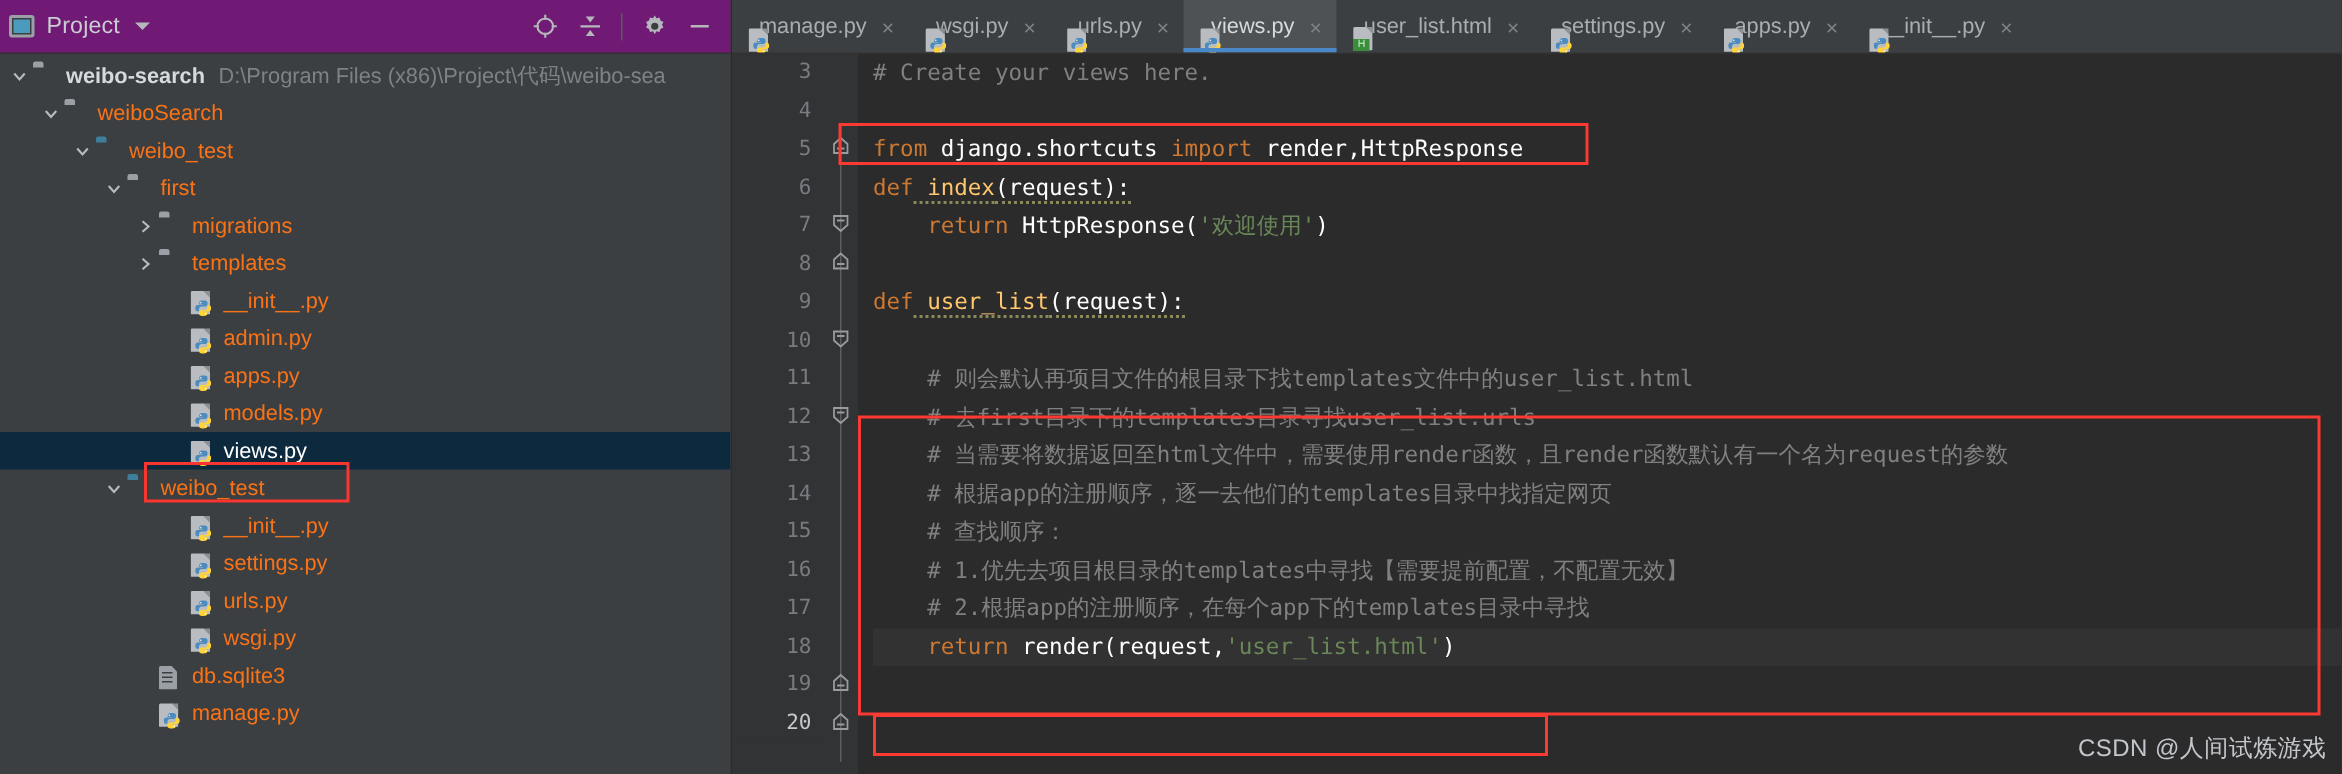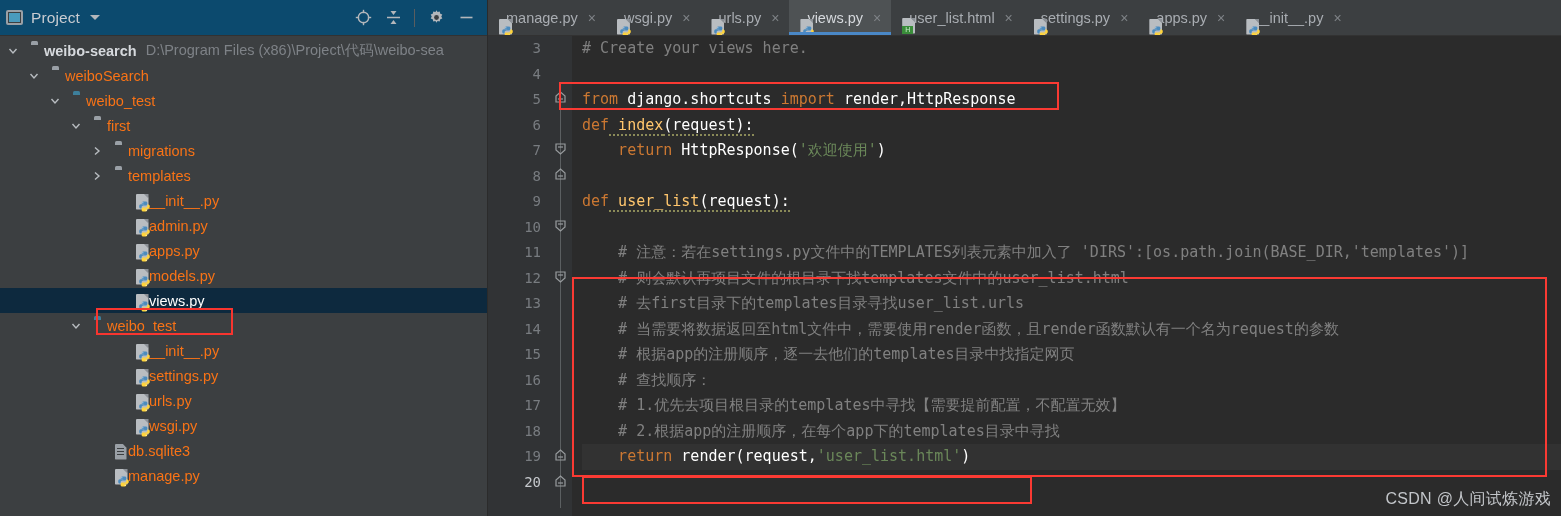--- a/index.html
+++ b/index.html
@@ -14,21 +14,21 @@
   
   .project-panel {
     width: 488px; height: 516px;
     background: #3c3f41;
     display: flex; flex-direction: column;
     flex: 0 0 488px;
     border-right: 1px solid #2b2b2b;
   }
   .panel-header {
     height: 36px; flex: 0 0 36px;
-    background: #0c4a6e;
+    background: #701a75;
     display: flex; align-items: center;
     padding: 0 8px 0 6px;
     border-bottom: 1px solid #323232;
   }
   .panel-title-group { display:flex; align-items:center; gap:8px; }
   .proj-icon {
     width: 17px; height: 15px;
     border: 2px solid #9aa0a6;
     border-radius: 2px;
     background: #3c3f41;
@@ -43,21 +43,21 @@
   .caret-down {
     width:0;height:0;border-left:5px solid transparent;border-right:5px solid transparent;
     border-top:5px solid #b4b7bb; margin-left:2px;
   }
   .panel-tools { margin-left:auto; display:flex; align-items:center; gap:12px; padding-right:4px;}
   .tool-ico { width:18px; height:18px; display:flex; align-items:center; justify-content:center; }
   .tool-ico svg { display:block; }
   .tool-sep { width:1px; height:18px; background:#5a5d5f; }
 
   
-  .tree { flex:1 1 auto; overflow:hidden; padding-top:2px; position:relative; background:#3c3f41;text-align:center; }
+  .tree { flex:1 1 auto; overflow:hidden; padding-top:2px; position:relative; background:#3c3f41; }
   .row {
     height: 25px; display:flex; align-items:center; white-space:nowrap;
     font-size: 14.5px; color:#bfc3c7; position:relative;
   }
   .row .indent { display:inline-block; }
   .arrow {
     width:14px; height:14px; flex:0 0 14px; margin-right:2px;
     display:flex; align-items:center; justify-content:center;
   }
   .arrow.blank { visibility:hidden; }
@@ -566,21 +566,20 @@
 
       <div class="code" id="code">
           <div class="cl"><span class="cmt"># Create your views here.</span></div>
           <div class="cl"></div>
           <div class="cl"><span class="kw">from</span><span class="txt"> django.shortcuts </span><span class="kw">import</span><span class="txt"> render,HttpResponse</span></div>
           <div class="cl"><span class="kw">def</span><span class="fn wavy"> index</span><span class="txt wavy">(request):</span></div>
           <div class="cl"><span class="kw">    return</span><span class="txt"> HttpResponse(</span><span class="str">'欢迎使用'</span><span class="txt">)</span></div>
           <div class="cl"></div>
           <div class="cl"><span class="kw">def</span><span class="fn wavy"> user_list</span><span class="txt wavy">(request):</span></div>
           <div class="cl"><span class="cmt"></span></div>
-          <div class="cl"><span class="cmt">    # 注意：若在settings.py文件中的TEMPLATES列表元素中加入了 'DIRS':[os.path.join(BASE_DIR,'templates')]</span></div>
           <div class="cl"><span class="cmt">    # 则会默认再项目文件的根目录下找templates文件中的user_list.html</span></div>
           <div class="cl"><span class="cmt">    # 去first目录下的templates目录寻找user_list.urls</span></div>
           <div class="cl"><span class="cmt">    # 当需要将数据返回至html文件中，需要使用render函数，且render函数默认有一个名为request的参数</span></div>
           <div class="cl"><span class="cmt">    # 根据app的注册顺序，逐一去他们的templates目录中找指定网页</span></div>
           <div class="cl"><span class="cmt">    # 查找顺序：</span></div>
           <div class="cl"><span class="cmt">    # 1.优先去项目根目录的templates中寻找【需要提前配置，不配置无效】</span></div>
           <div class="cl"><span class="cmt">    # 2.根据app的注册顺序，在每个app下的templates目录中寻找</span></div>
           <div class="cl curline"><span class="kw">    return</span><span class="txt"> render(request,</span><span class="str">'user_list.html'</span><span class="txt">)</span></div>
         </div>
 

